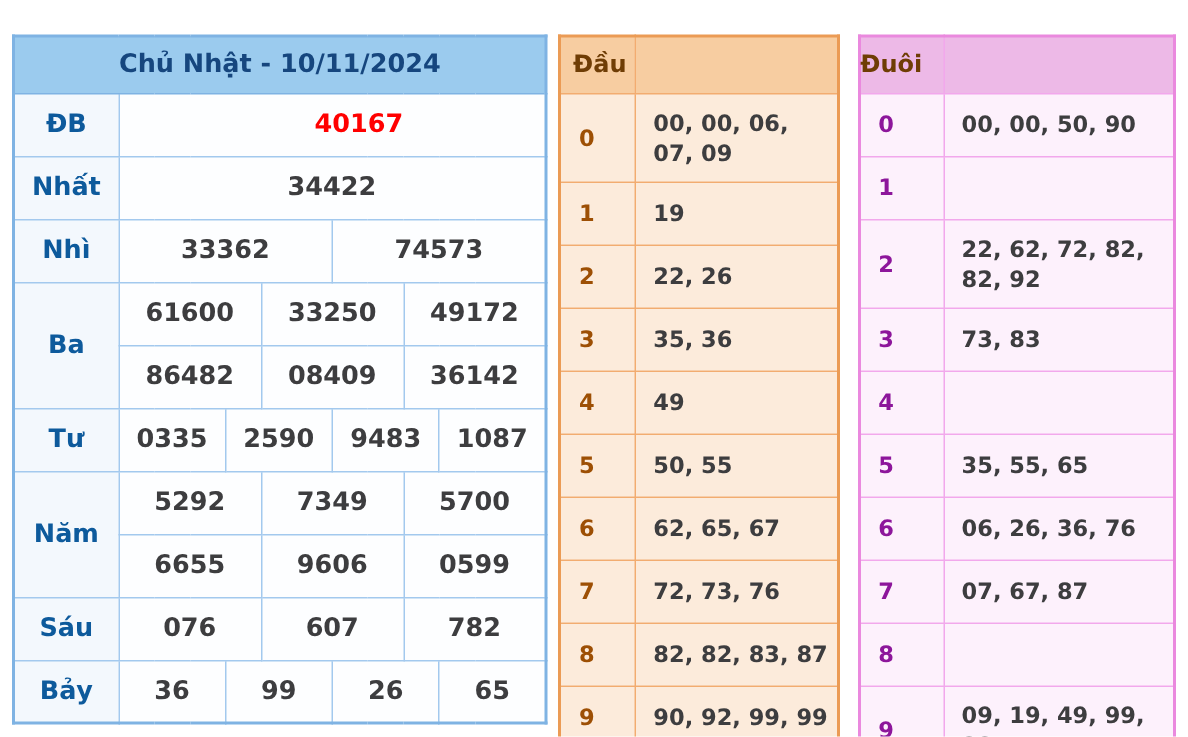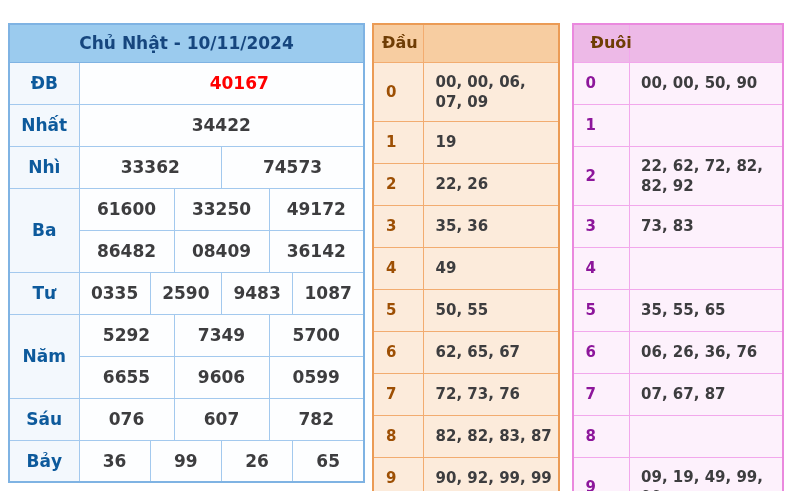--- a/index.html
+++ b/index.html
@@ -35,21 +35,21 @@
   .summary-table .hdr{height:38px;font-size:16px;}
 
   .dau-table{width:188px;border:2px solid var(--dau-border);}
   .dau-table td{border:1px solid var(--dau-inner);background:var(--dau-body-bg);}
   .dau-table .hdr{background:var(--dau-header-bg);color:var(--dau-header-text);padding-left:8px;}
   .dau-table .digit{color:var(--dau-digit-text);padding-left:12px;}
   .dau-table .vals{padding:9px 2px 9px 12px;}
 
   .duoi-table{width:213px;margin-left:5px;border:2px solid var(--duoi-border);}
   .duoi-table td{border:1px solid var(--duoi-inner);background:var(--duoi-body-bg);}
-  .duoi-table .hdr{background:var(--duoi-header-bg);color:var(--duoi-header-text);padding-left:17px;}
+  .duoi-table .hdr{background:var(--duoi-header-bg);color:var(--duoi-header-text);padding-left:0;}
   .duoi-table .digit{color:var(--duoi-digit-text);padding-left:12px;}
   .duoi-table .vals{padding:9px 18px 9px 11px;}
 </style>
 </head>
 <body>
 
 <div class="page">
 
   <table class="result-table">
     <colgroup>

